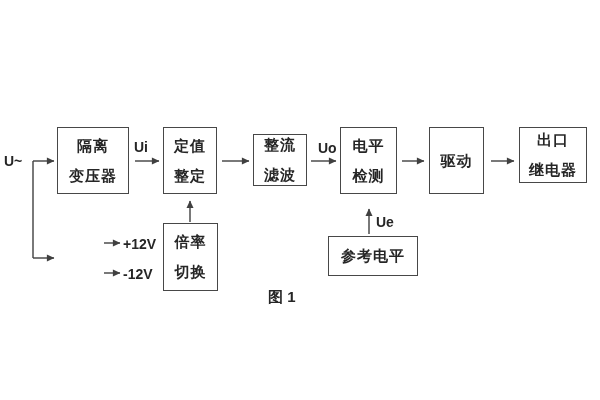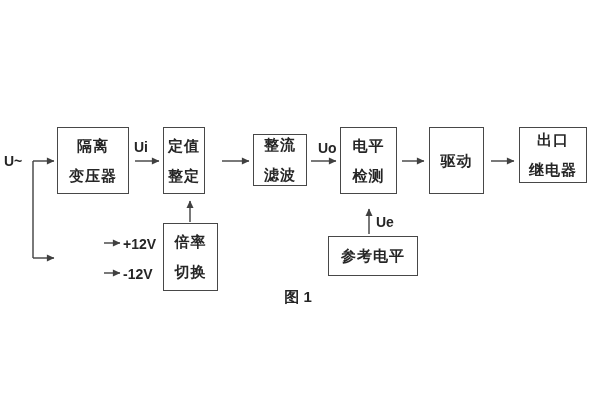--- a/index.html
+++ b/index.html
@@ -32,21 +32,21 @@
     position:absolute;
     color:#262626;
     font-size:14px;
     font-weight:700;
     line-height:14px;
     white-space:nowrap;
   }
   .caption{
     position:absolute;
     left:268px;top:289px;width:60px;
-    text-align:center;
+    text-align:left;
     color:#262626;
     font-size:15px;
     font-weight:600;
     line-height:15px;
   }
 </style>
 </head>
 <body>
 
 <div id="canvas">
@@ -71,21 +71,21 @@
       <line x1="104" y1="243" x2="120" y2="243" marker-end="url(#ah)"></line>
       <line x1="104" y1="273" x2="120" y2="273" marker-end="url(#ah)"></line>
     </g>
   </svg>
 
   <div class="box" style="left:57px;top:127px;width:72px;height:67px">
     <span>隔离</span>
     <span>变压器</span>
   </div>
 
-  <div class="box" style="left:163px;top:127px;width:42px;height:67px">
+  <div class="box" style="left:163px;top:127px;width:54px;height:67px">
     <span>定值</span>
     <span>整定</span>
   </div>
 
   <div class="box" style="left:253px;top:134px;width:54px;height:52px">
     <span>整流</span>
     <span>滤波</span>
   </div>
 
   <div class="box" style="left:429px;top:127px;width:55px;height:67px">

